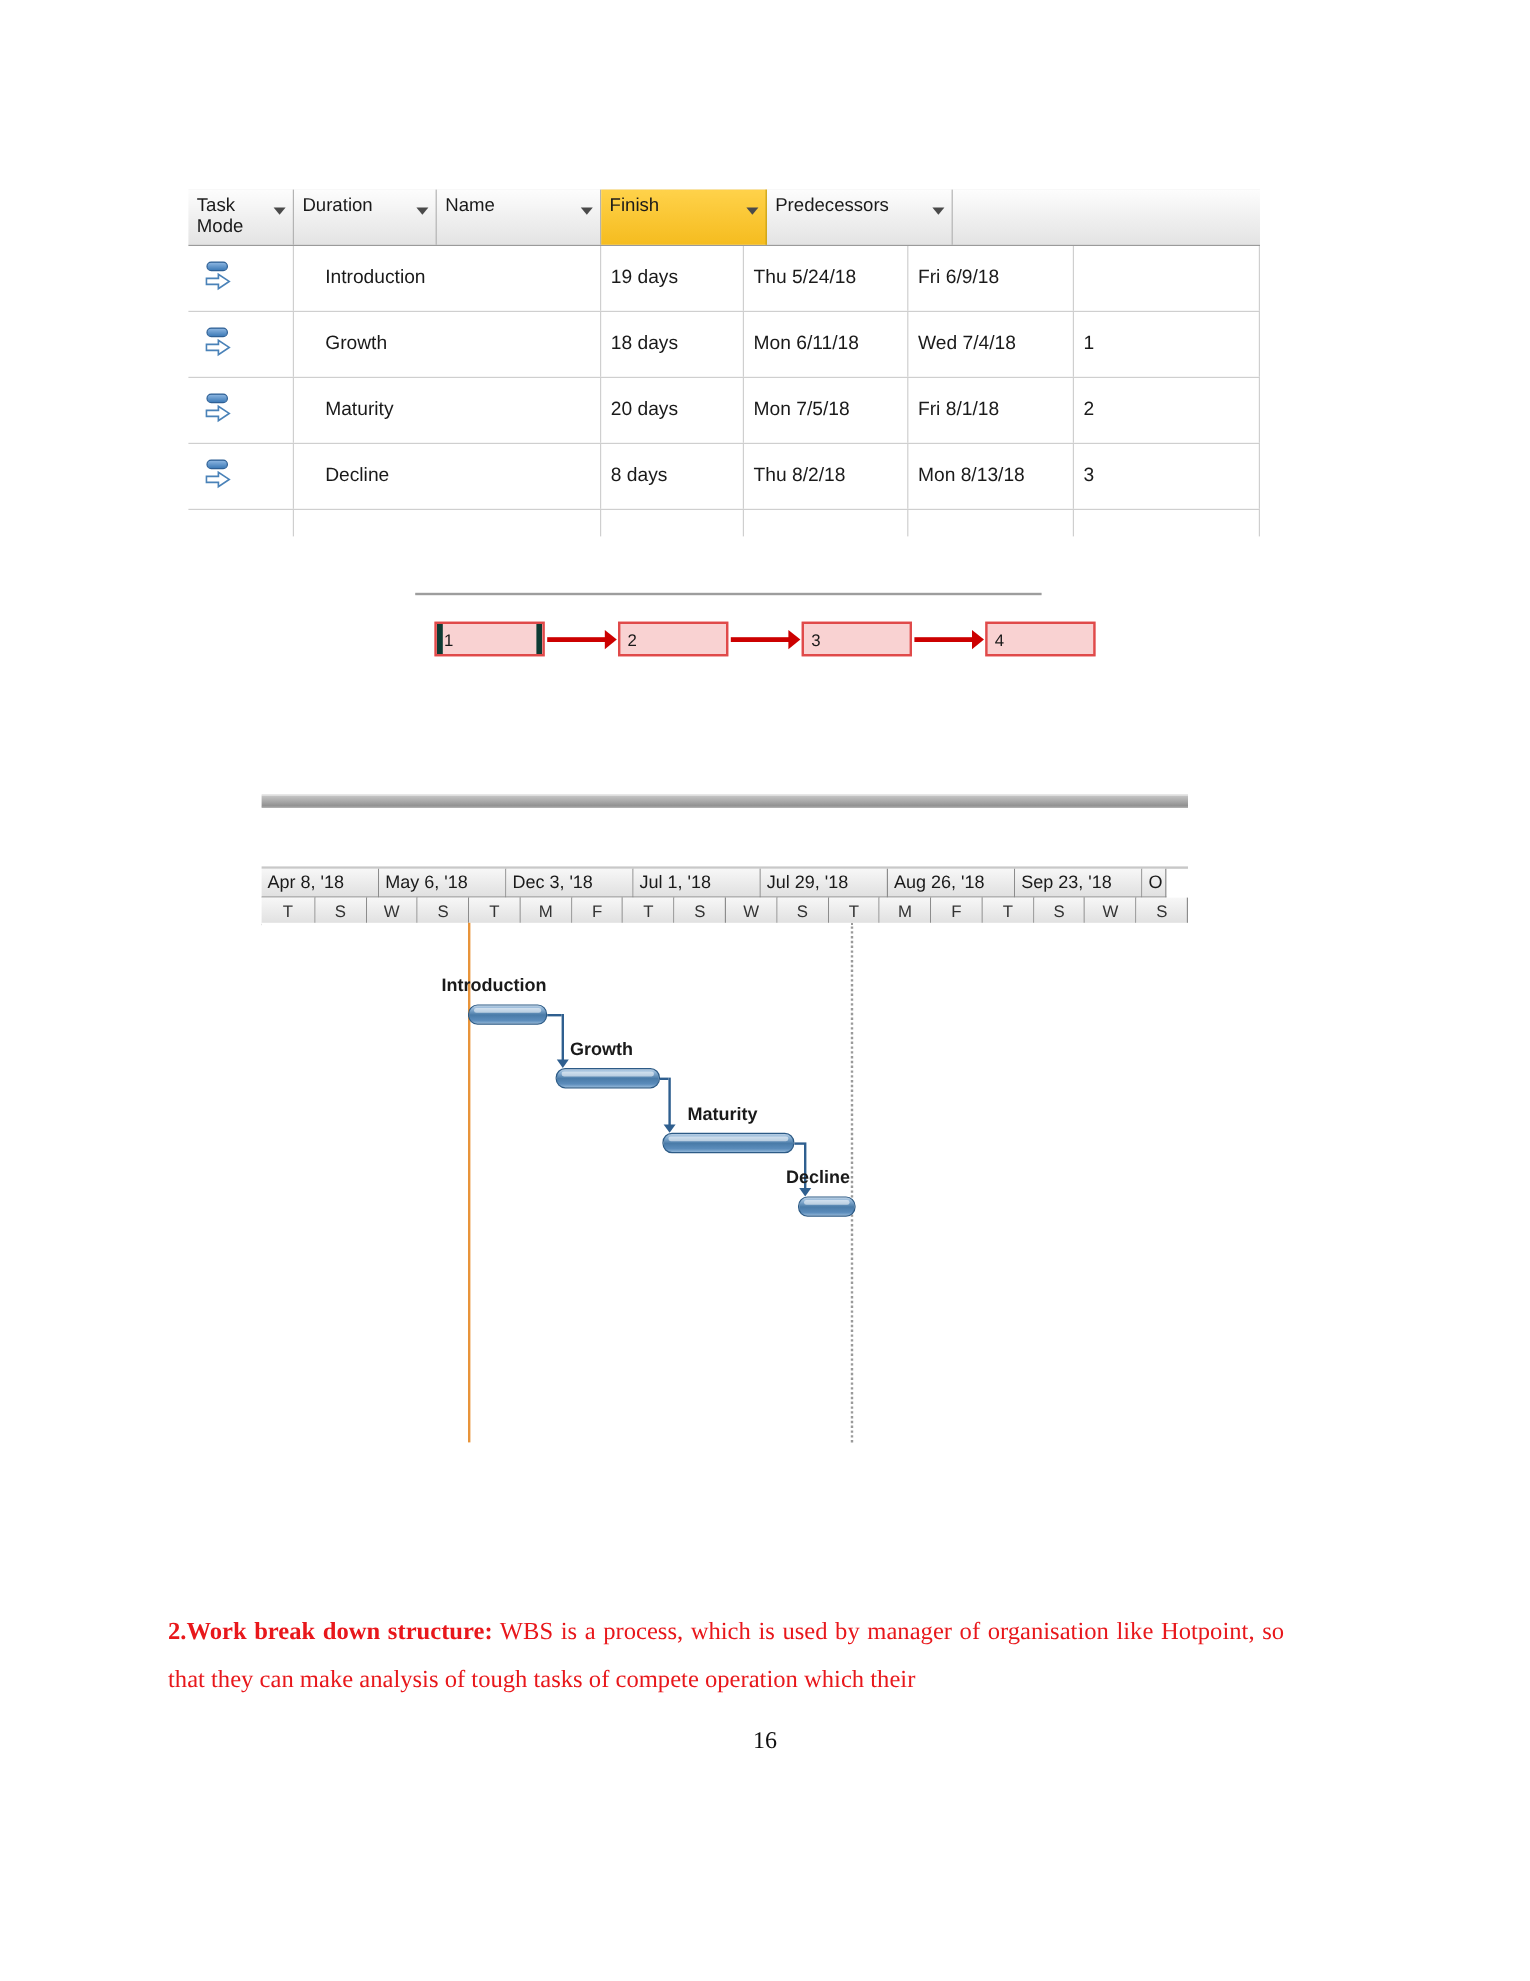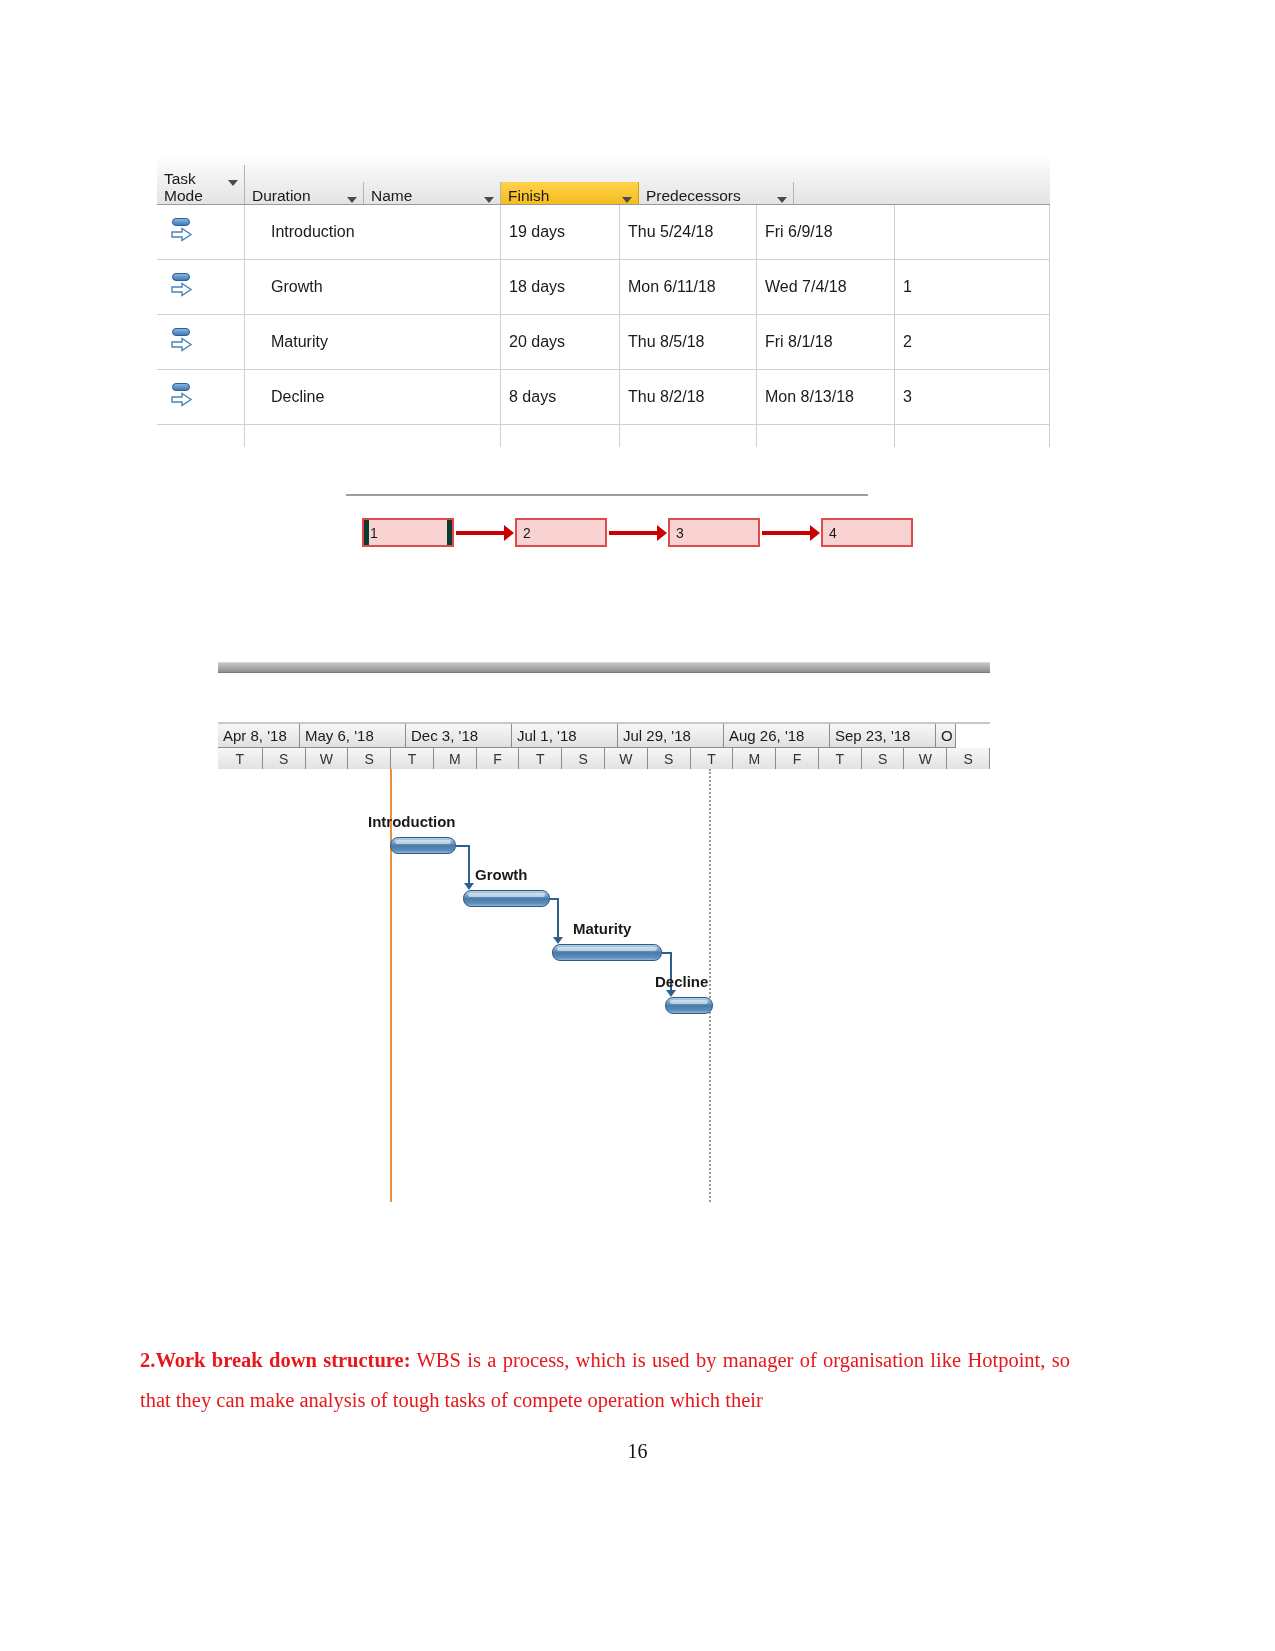--- a/index.html
+++ b/index.html
@@ -15,21 +15,20 @@
   #task-table{
     position:absolute;left:157px;top:158px;width:893px;
     border-collapse:collapse;
     background:#ffffff;
   }
   .tt-row{display:flex;}
   .tt-head{
     background:linear-gradient(#fdfdfd,#e3e3e3);
     border-bottom:1px solid #9a9a9a;
     height:46px;
-    align-items:flex-end;
   }
   .tt-head .tt-cell{
     border-right:1px solid #b3b3b3;
     font-size:15.5px;color:#1a1a1a;
     padding:5px 7px 0 7px;
     position:relative;
     line-height:17px;
     box-sizing:border-box;
   }
   .tt-head .tt-cell.hl{
@@ -243,21 +242,21 @@
         <div class="tt-cell c-mode">
           <div class="mode-icon">
   <div class="pin"></div>
   <svg width="22" height="16" viewBox="0 0 22 16">
     <path d="M1 5 H11 V1.5 L20 7.5 L11 13.5 V10 H1 Z" fill="#ffffff" stroke="#4a82b8" stroke-width="1.4"></path>
   </svg>
           </div>
         </div>
         <div class="tt-cell c-name">Maturity</div>
         <div class="tt-cell c-dur">20 days</div>
-        <div class="tt-cell c-start">Thu 8/5/18</div>
+        <div class="tt-cell c-start">Mon 7/5/18</div>
         <div class="tt-cell c-finish">Fri 8/1/18</div>
         <div class="tt-cell c-pred">2</div>
       </div>
       <div class="tt-row">
         <div class="tt-cell c-mode">
           <div class="mode-icon">
   <div class="pin"></div>
   <svg width="22" height="16" viewBox="0 0 22 16">
     <path d="M1 5 H11 V1.5 L20 7.5 L11 13.5 V10 H1 Z" fill="#ffffff" stroke="#4a82b8" stroke-width="1.4"></path>
   </svg>
@@ -290,21 +289,21 @@
     <div class="net-box" style="left: 306px;">3</div>
     <div class="net-arrow" style="left: 400px; width: 49px;"></div>
     <div class="net-box" style="left: 459px;">4</div>
   </div>
 
 <div id="gantt-topbar"></div>
 
 <div id="gantt">
   <div id="gantt-head">
     <div class="g-months" id="g-months">
-        <div class="g-month" style="width: 82px;">Apr 8, '18</div>
+        <div class="g-month" style="width: 98px;">Apr 8, '18</div>
         <div class="g-month" style="width: 106px;">May 6, '18</div>
         <div class="g-month" style="width: 106px;">Dec 3, '18</div>
         <div class="g-month" style="width: 106px;">Jul 1, '18</div>
         <div class="g-month" style="width: 106px;">Jul 29, '18</div>
         <div class="g-month" style="width: 106px;">Aug 26, '18</div>
         <div class="g-month" style="width: 106px;">Sep 23, '18</div>
         <div class="g-month" style="width: 20px;">O</div>
       </div>
     <div class="g-days" id="g-days">
         <div class="g-day" style="width: 45px;">T</div>

